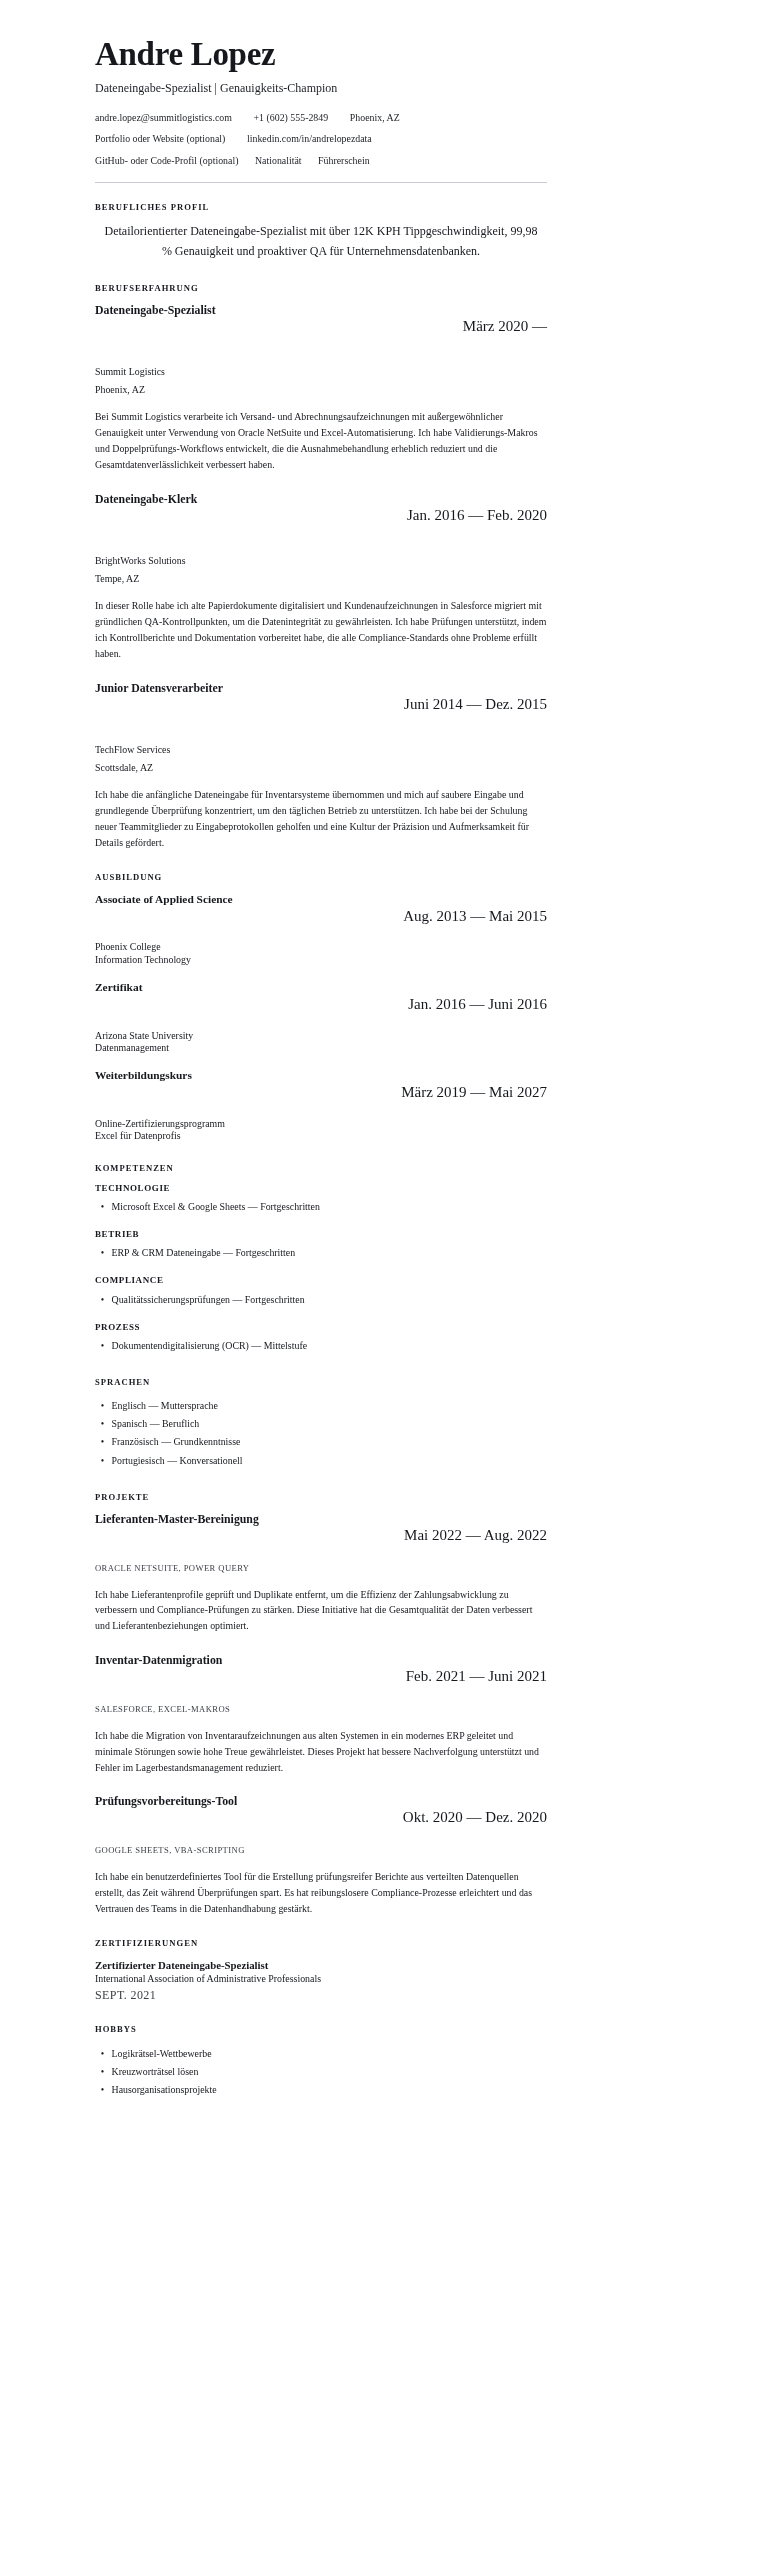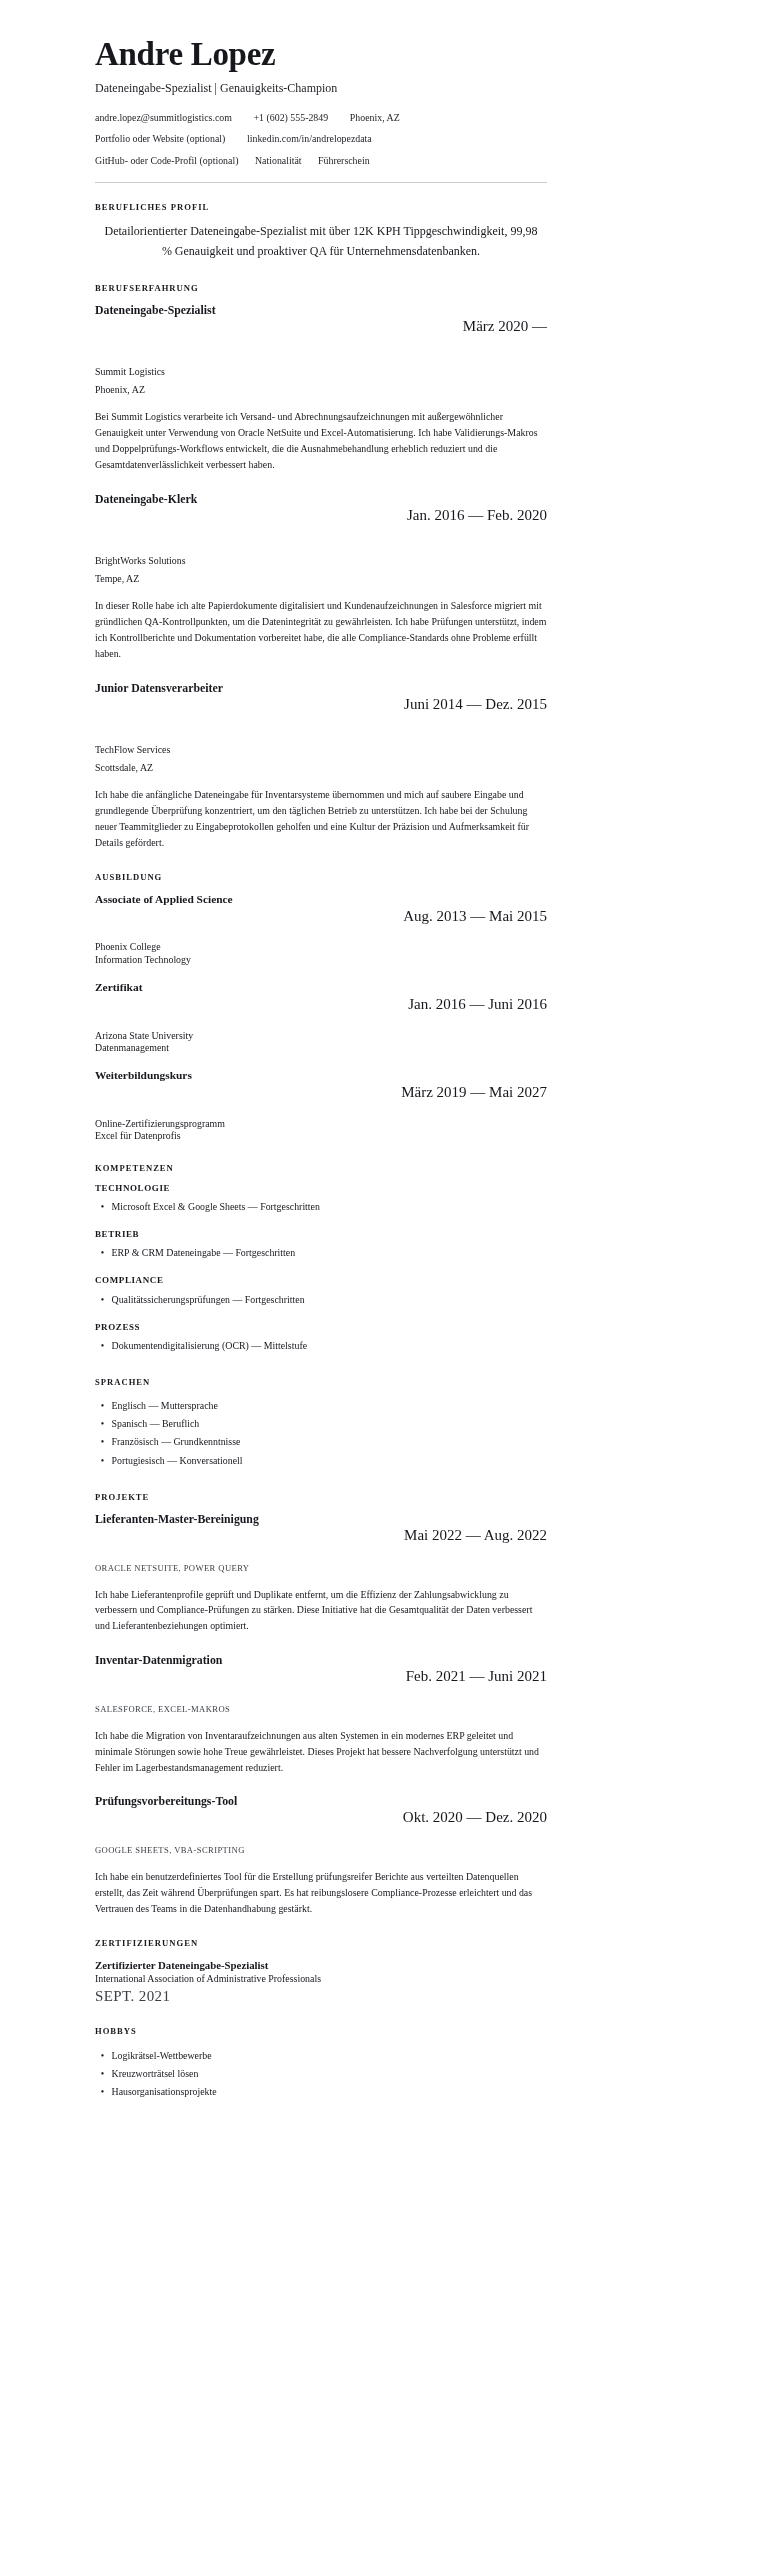--- a/index.html
+++ b/index.html
@@ -141,21 +141,21 @@
   .cert-title {
     font-size: 10.8px;
     font-weight: bold;
     margin: 0;
   }
   .cert-org {
     font-size: 9.9px;
     margin: 2.5px 0 0 0;
   }
   .cert-date {
-    font-size: 15px;
+    font-size: 12px;
     letter-spacing: 0.4px;
     text-transform: uppercase;
     margin: 3.8px 0 0 0;
     color: #3a3e45;
   }
 </style>
 </head>
 <body>
 
 <div class="page">

